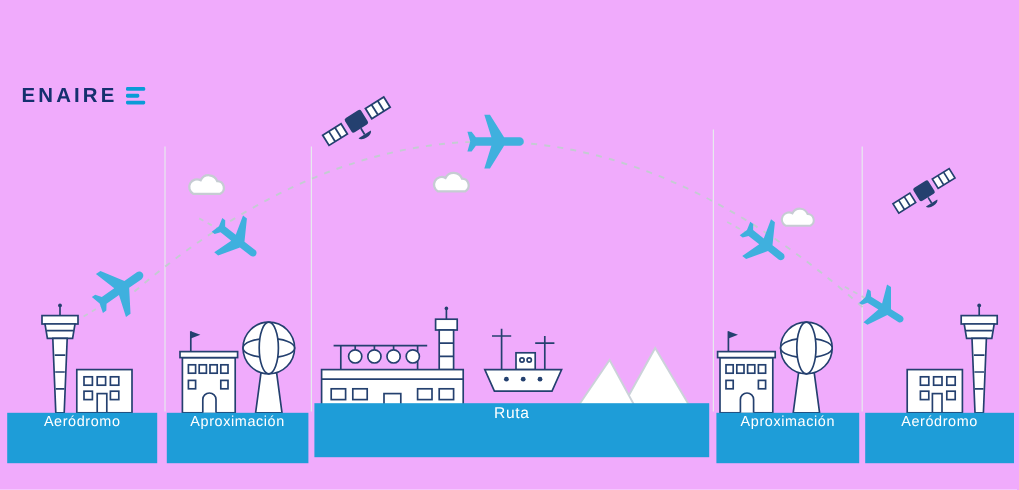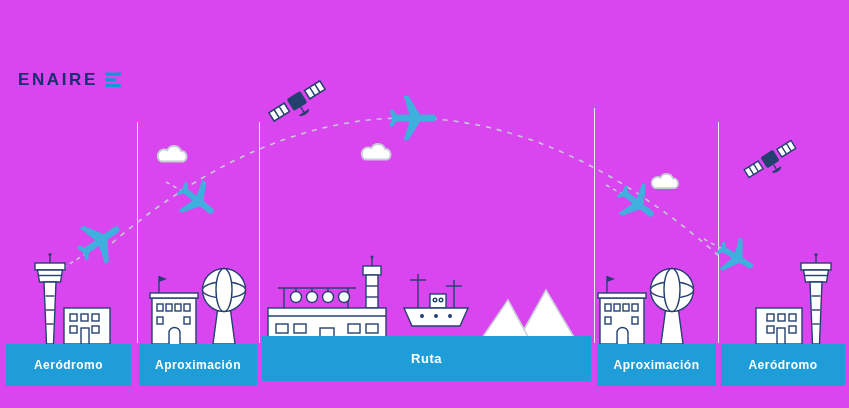--- a/index.html
+++ b/index.html
@@ -1,37 +1,37 @@
 <!DOCTYPE html>
 <html><head>
 <meta charset="utf-8">
 <style>
   * { margin:0; padding:0; box-sizing:border-box; }
   html,body { background:#ffffff; }
   body {
     width:849px; height:408px; position:relative; overflow:hidden;
     font-family:"Liberation Sans", sans-serif;
   }
-  .canvas { position:absolute; inset:0; background:#d946ef; }
+  .canvas { position:absolute; inset:0; background:#f0abfc; }
 
   
   .logo { position:absolute; left:18px; top:70px; display:flex; align-items:center; gap:7px; }
   .logo-text {
     font-size:17px; font-weight:bold; color:#15306E; letter-spacing:2.6px;
   }
   .logo-icon { display:inline-flex; }
 
   
   .scene { position:absolute; left:0; top:0; width:849px; height:408px; }
 
   
   .bar {
     position:absolute; top:344px; height:42px; background:#1E9DD8;
-    color:#ffffff; display:flex; align-items:center; justify-content:center;
-    font-size:12px; font-weight:bold; letter-spacing:0.5px;
+    color:#ffffff; display:flex; justify-content:center;
+    font-size:12px; font-weight:normal; letter-spacing:0.5px;
   }
   .bar.ruta { top:336px; height:45px; font-size:13px; }
 </style>
 </head>
 <body>
 
 <div class="canvas">
 
   <div class="logo">
     <span class="logo-text">ENAIRE</span>

